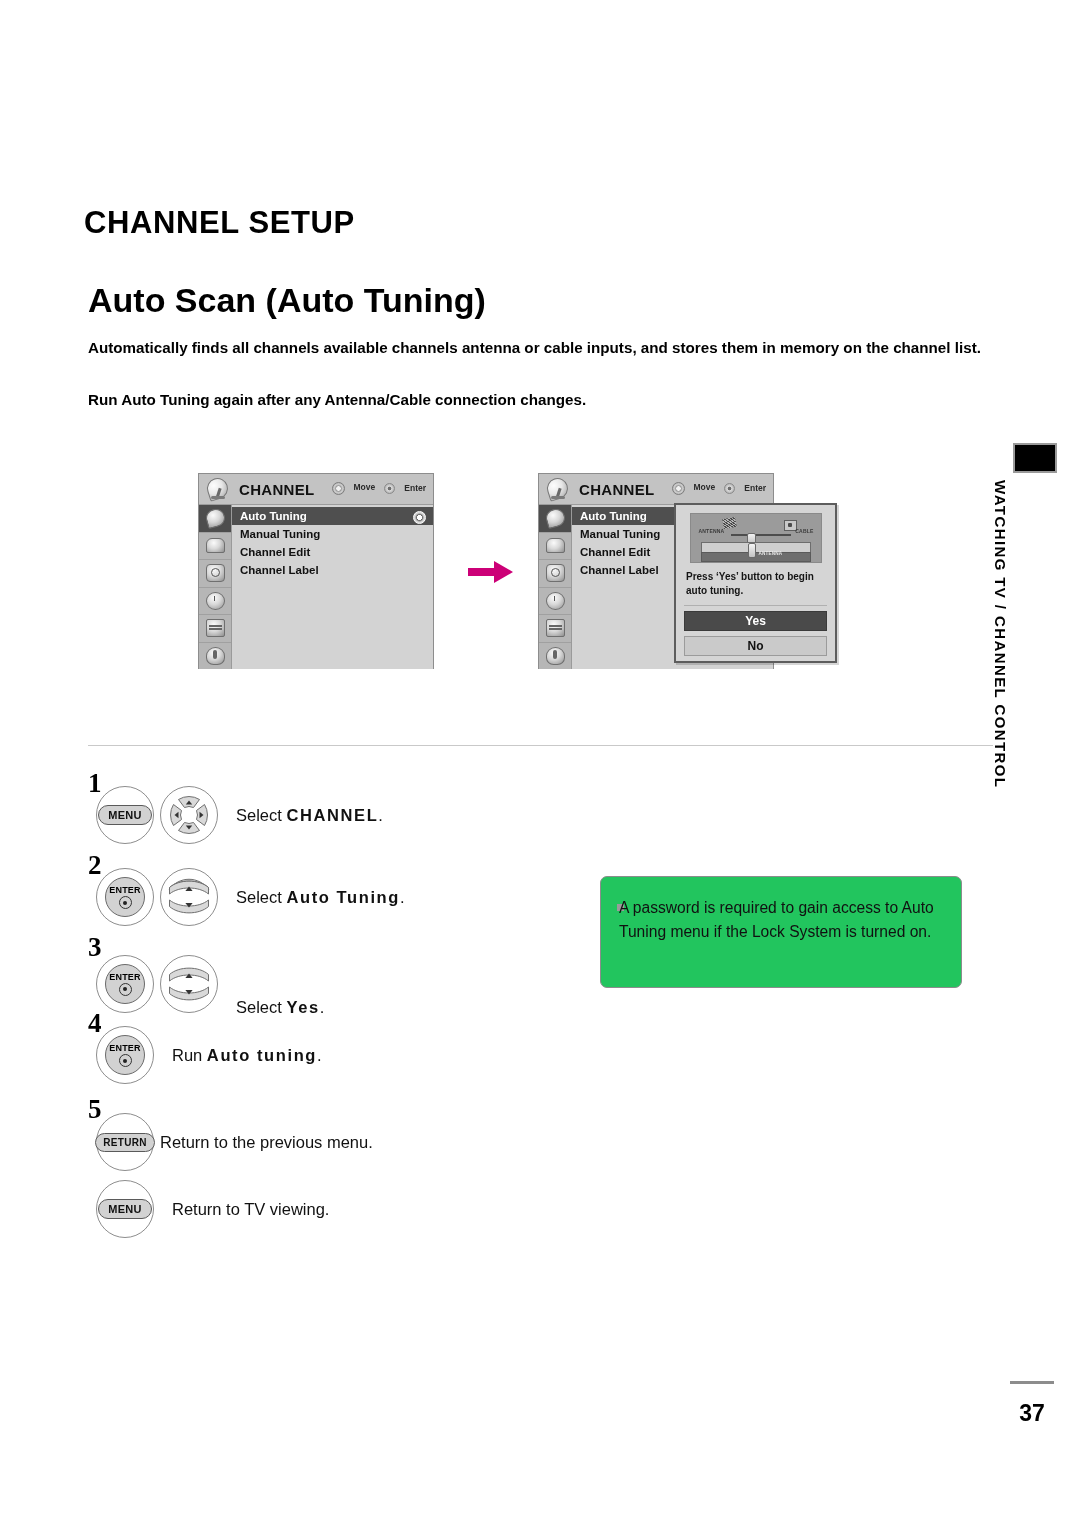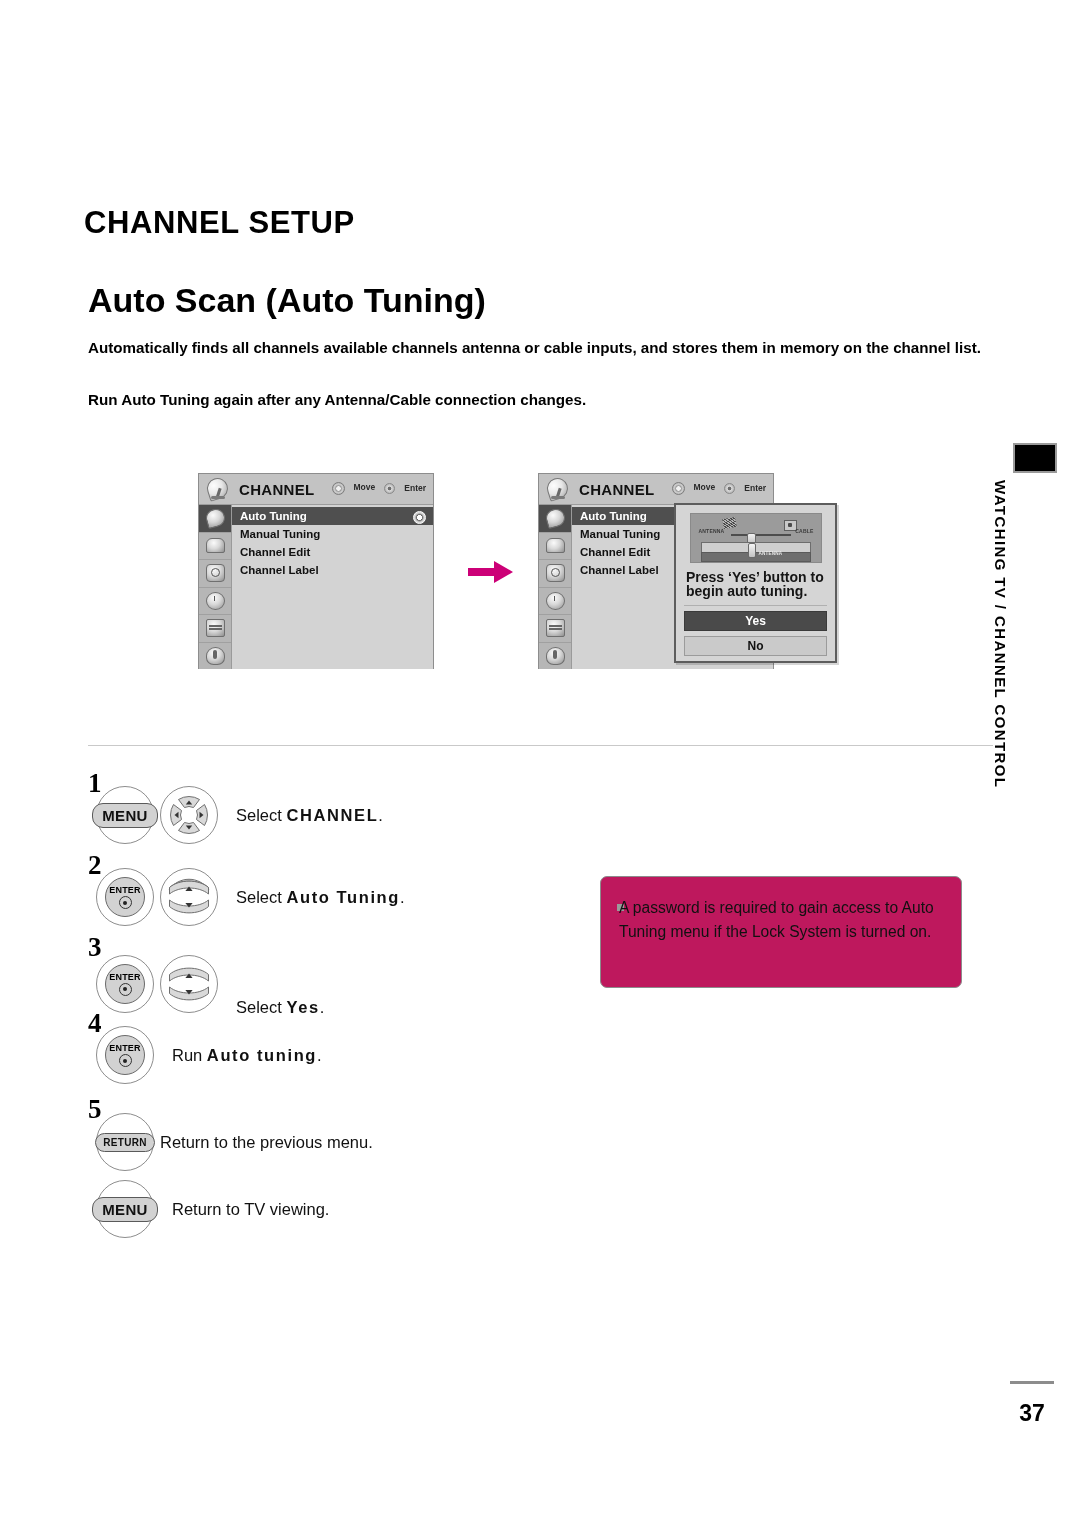--- a/index.html
+++ b/index.html
@@ -158,21 +158,21 @@
   .dlg-pic .cab-box::after{content:"";position:absolute;left:3px;top:2px;width:4px;height:4px;background:#4b4b4b;border-radius:1px;}
   .dlg-pic .wire-h{position:absolute;left:40px;right:30px;top:20px;height:1.5px;background:#4d4d4d;}
   .dlg-pic .wire-v{position:absolute;left:61px;top:20px;width:1.5px;height:12px;background:#4d4d4d;}
   .dlg-pic .plug1{position:absolute;left:56px;top:19px;width:7px;height:11px;background:linear-gradient(#f2f2f2,#bdbdbd);border:1px solid #6a6a6a;border-radius:2px;}
   .dlg-pic .tvbox{position:absolute;left:10px;right:10px;top:28px;height:16px;background:#cfcfcf;border:1px solid #6d6d6d;}
   .dlg-pic .tvbase{position:absolute;left:10px;right:10px;top:38px;height:8px;background:#6e6e6e;border:1px solid #5a5a5a;}
   .dlg-pic .plug2{position:absolute;left:57px;top:29px;width:6px;height:13px;background:linear-gradient(#f6f6f6,#c2c2c2);border:1px solid #6a6a6a;border-radius:2px;}
   .dlg-pic .in-label{position:absolute;left:68px;top:37px;font-size:4.6px;font-weight:bold;color:#e8e8e8;letter-spacing:.2px;}
 
   .dlg-msg{
-    margin:7px 10px 0;font-size:14px;font-weight:bold;line-height:14px;color:#151515;
+    margin:7px 10px 0;font-size:10px;font-weight:bold;line-height:14px;color:#151515;
   }
   .dlg-sep{margin:7px 8px 0;height:1px;background:#b0b0b0;}
   .dlg-btn{
     margin:5px 8px 0;height:20px;display:flex;align-items:center;justify-content:center;
     font-size:12px;font-weight:bold;border:1px solid #9b9b9b;box-sizing:border-box;
   }
   .dlg-btn.yes{background:#4a4a4a;color:#fff;border-color:#3a3a3a;}
   .dlg-btn.no{background:#cacaca;color:#111;}
 
   
@@ -192,21 +192,21 @@
     font-family:"Liberation Serif", serif;
   }
   .btn-circle{
     width:58px;height:58px;border-radius:50%;
     border:1.6px solid #8d8d8d;background:#fff;
     display:flex;align-items:center;justify-content:center;
     box-sizing:border-box;flex:0 0 auto;
   }
   .pill{
     background:#d2d2d2;border:1.4px solid #5a5a5a;border-radius:11px;
-    padding:3px 9px;font-size:15px;font-weight:bold;color:#111;letter-spacing:.3px;
+    padding:3px 9px;font-size:11px;font-weight:bold;color:#111;letter-spacing:.3px;
   }
   .pill.small{font-size:10px;padding:3px 7px;}
   .enter-btn{
     width:40px;height:40px;border-radius:50%;
     background:#d2d2d2;border:1.4px solid #6a6a6a;
     display:flex;flex-direction:column;align-items:center;justify-content:center;
     box-sizing:border-box;
   }
   .enter-btn .etxt{font-size:9px;font-weight:bold;letter-spacing:.2px;line-height:10px;}
   .enter-btn .edot{
@@ -223,21 +223,21 @@
   .steptext{
     font-size:16.5px;color:#111;white-space:nowrap;
   }
   .steptext b{font-weight:bold;}
   .steptext .sp{letter-spacing:1.6px;font-weight:bold;}
 
   
   .note{
     position:absolute;left:600px;top:876px;width:362px;height:112px;
     border:1px solid #8c8c8c;border-radius:7px;box-sizing:border-box;
-    background:#be185d;
+    background:#22c55e;
   }
   .note-inner{
     position:absolute;left:18px;top:19px;right:14px;
     font-size:15.6px;line-height:23.5px;color:#111;
   }
   .note-bullet{
     position:absolute;left:16px;top:27px;width:7px;height:7px;background:#9b9b9b;
   }
 
   

